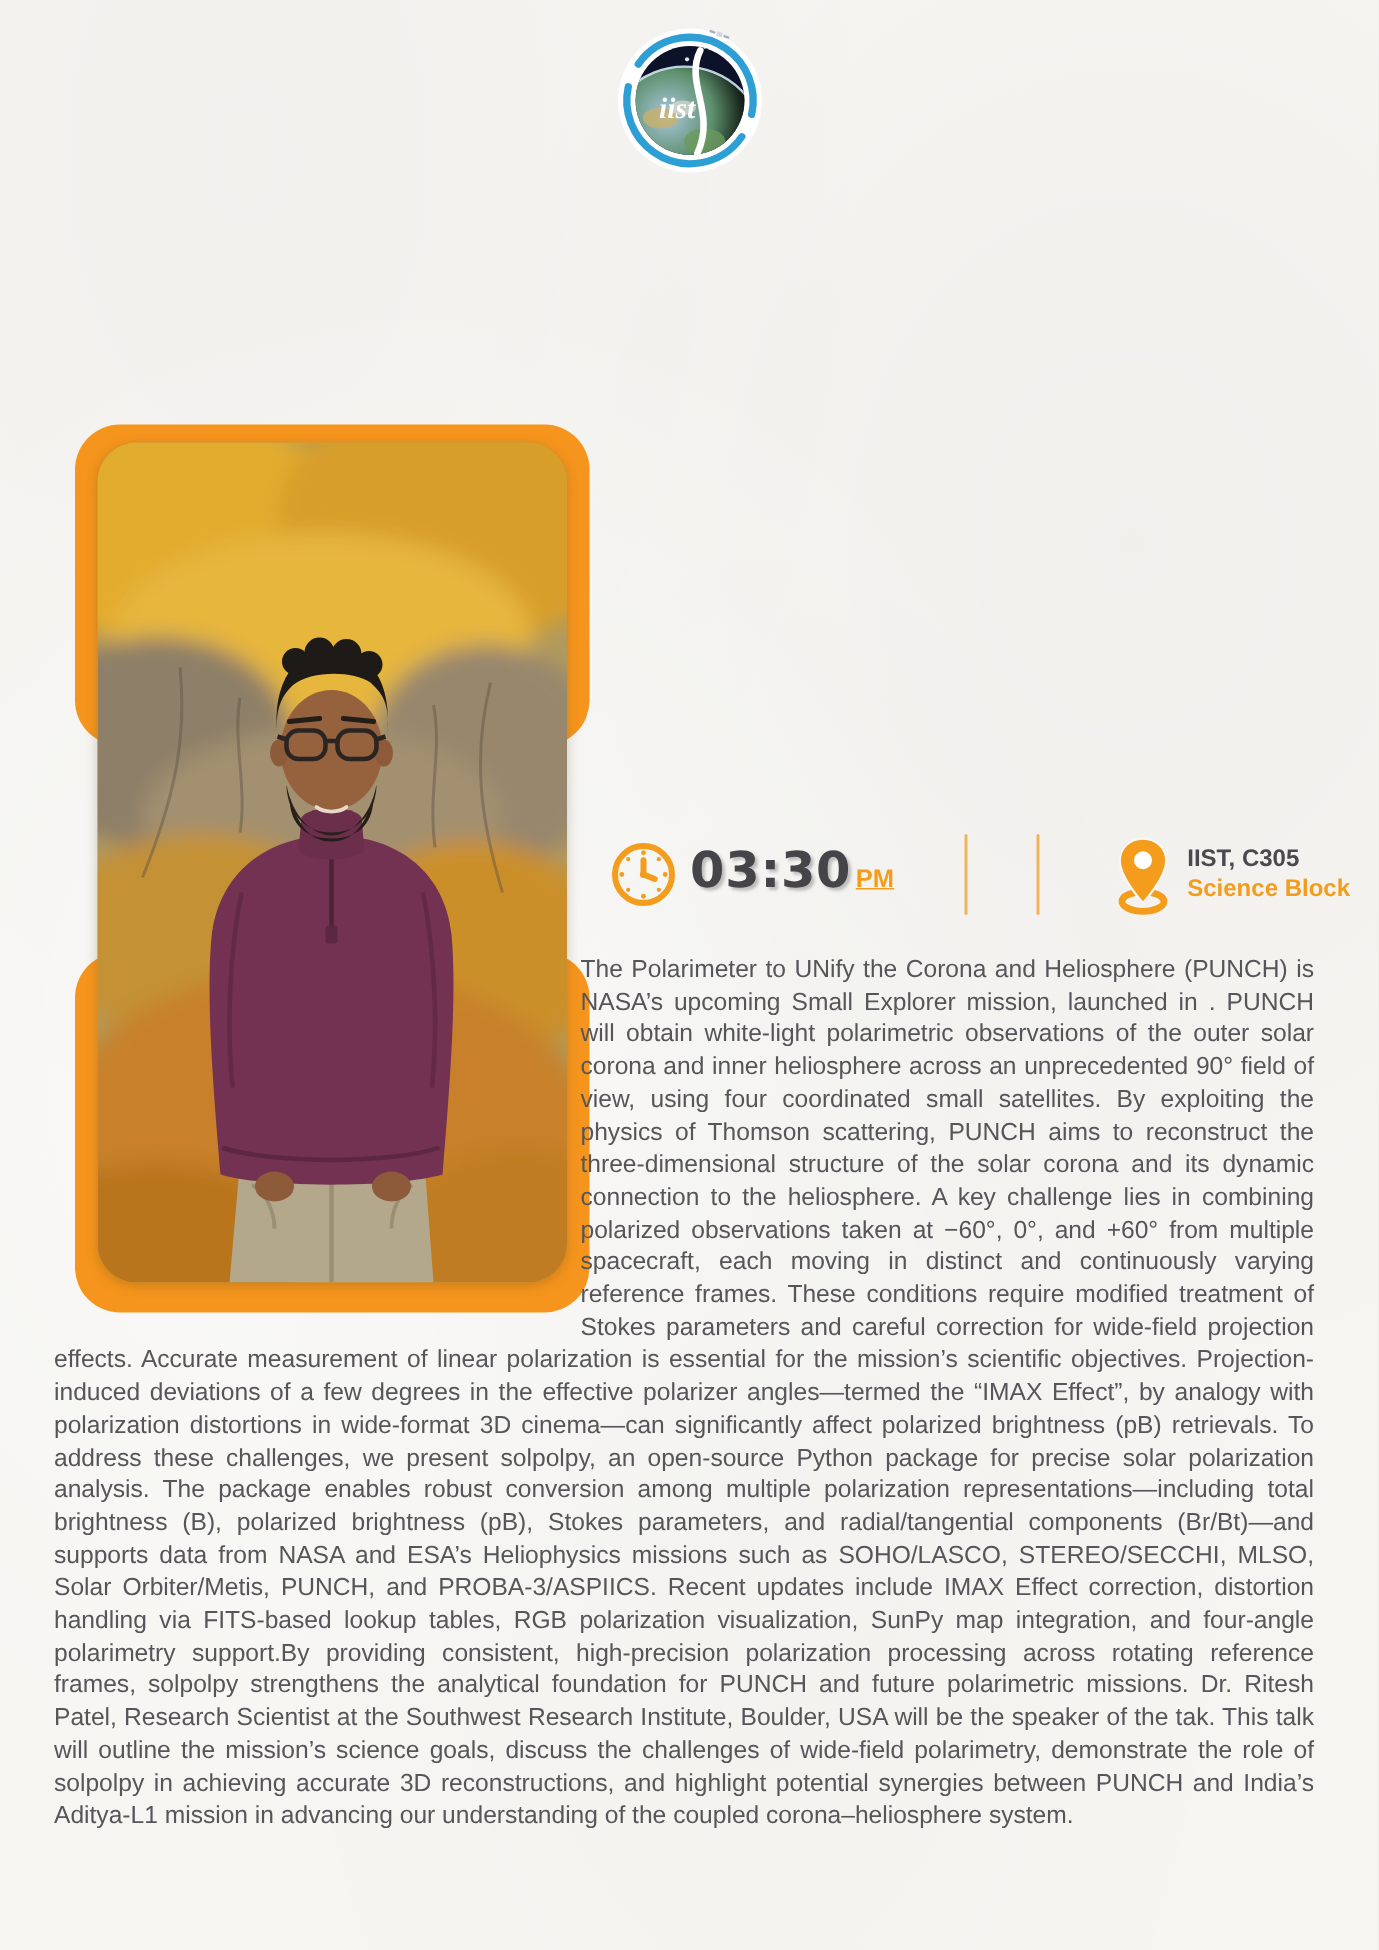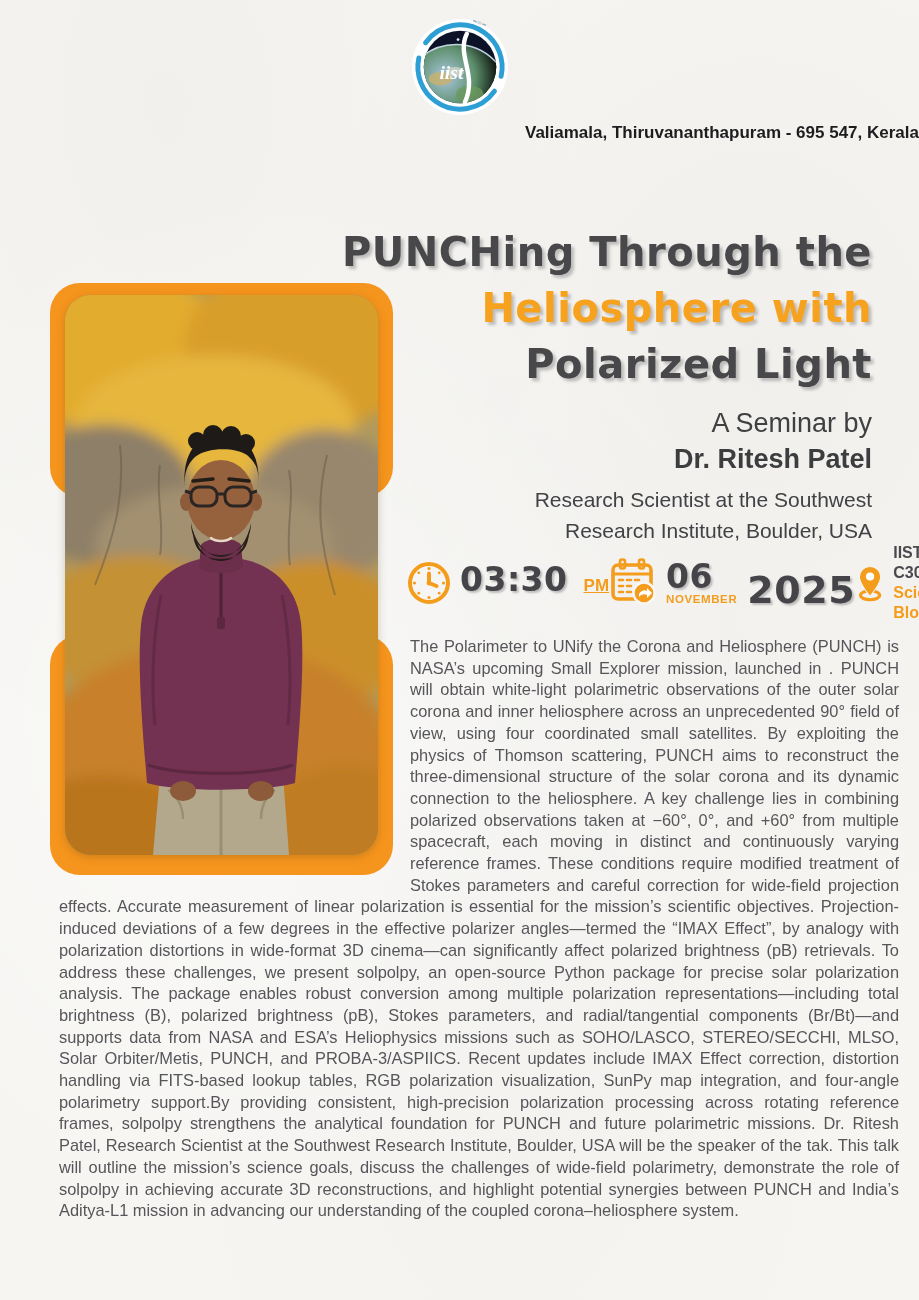--- a/index.html
+++ b/index.html
@@ -55,30 +55,30 @@
     position:absolute; top:551px; left:406px; width:494px; height:64px;
     display:flex; align-items:center; justify-content:space-between;
   }
   .dgroup{ display:flex; align-items:center; }
   .divider{ width:2px; height:54px; background:#f2b35f; border-radius:2px; }
   .big-num{
     font-family:"DejaVu Sans", sans-serif; font-weight:700; color:#454549;
     text-shadow:2px 2px 2px rgba(90,90,90,0.35); letter-spacing:0.5px;
   }
   .time-value{ font-size:33px; margin-left:8px; }
-  .meridiem{ font-size:17px; font-weight:700; color:#f49c1c; margin-left:16px;text-decoration:underline; }
+  .meridiem{ font-size:17px; font-weight:700; color:#f49c1c; margin-left:3px;text-decoration:underline; }
   .date-stack{ margin-left:7px; display:flex; flex-direction:column; align-items:flex-start; }
   .date-day{ font-size:33px; line-height:30px; }
   .date-month{ font-size:11.5px; font-weight:700; color:#f49c1c; letter-spacing:0.6px; margin-top:1px; }
   .date-year{ font-size:38px; margin-left:10px; margin-top:14px; line-height:34px; }
   .venue-stack{ margin-left:8px; display:flex; flex-direction:column; align-items:flex-start; }
   .venue-room{ font-size:16px; font-weight:700; color:#4a4a4e; line-height:20px; }
   .venue-building{ font-size:16px; font-weight:700; color:#f49c1c; line-height:20px; }
   
-  .abstract{ position:absolute; left:59px; top:636px; width:840px; }
+  .abstract{ position:absolute; left:36px; top:636px; width:840px; }
   .abstract-spacer{ float:left; width:351px; height:239px; }
   .abstract-text{
     font-size:16.4px; line-height:21.7px; color:#56565a;
     text-align:justify; font-weight:400;
   }
 </style>
 </head>
 <body>
 
 <div class="poster">
@@ -112,21 +112,20 @@
       </g>
       <circle cx="50" cy="50" r="43" fill="none" stroke="#2e9fd4" stroke-width="5" stroke-dasharray="118 17" stroke-linecap="round" transform="rotate(35 50 50)"></circle>
       <path d="M57,16 C46,38 68,58 55,86" fill="none" stroke="#ffffff" stroke-width="4.5" stroke-linecap="round"></path>
       <text x="29" y="62" font-family="Liberation Serif, serif" font-style="italic" font-weight="700" font-size="20" fill="#ffffff">iist</text>
       <g transform="translate(70,5) rotate(20)">
         <rect x="-2" y="-1.5" width="4" height="3" fill="#cfd8e0"></rect>
         <rect x="-7" y="-0.8" width="4" height="1.6" fill="#9fb3c4"></rect>
         <rect x="3" y="-0.8" width="4" height="1.6" fill="#9fb3c4"></rect>
       </g>
     </svg>
-    <div class="address">Valiamala, Thiruvananthapuram - 695 547, Kerala</div>
   </div>
 
   <div class="photo-assembly">
     <div class="frame top"></div>
     <div class="frame bottom"></div>
     <div class="photo">
       <svg viewBox="0 0 313 560" preserveAspectRatio="none">
         <defs>
             <filter id="ph-blur" x="-20%" y="-20%" width="140%" height="140%">
               <feGaussianBlur stdDeviation="7"></feGaussianBlur>
@@ -184,29 +183,20 @@
             <rect x="160" y="192" width="26" height="19" rx="8" fill="none" stroke="#2a2522" stroke-width="3"></rect>
             <path d="M152,199 L160,199" stroke="#2a2522" stroke-width="3"></path>
             <path d="M126,198 L120,196 M186,198 L192,196" stroke="#2a2522" stroke-width="3"></path>
           </g>
           <path d="M128,186 L148,184 M164,184 L184,186" stroke="#231d18" stroke-width="3.5" stroke-linecap="round"></path>
         </g>
       </svg>
     </div>
   </div>
 
-  <div class="right-col">
-    <div class="title-line">PUNCHing Through the</div>
-    <div class="title-line accent">Heliosphere with</div>
-    <div class="title-line">Polarized Light</div>
-    <div class="seminar-intro">A Seminar by</div>
-    <div class="speaker-name">Dr. Ritesh Patel</div>
-    <div class="affil">Research Scientist at the Southwest</div>
-    <div class="affil">Research Institute, Boulder, USA</div>
-  </div>
 
   <div class="details">
 
     <div class="dgroup" style="align-items:baseline;">
       <svg width="46" height="46" viewBox="0 0 46 46" style="align-self:center;">
         <circle cx="23" cy="23" r="19" fill="none" stroke="#f49c1c" stroke-width="4"></circle>
         <g fill="#f49c1c">
           <circle cx="23" cy="8.5" r="1.6"></circle>
             <circle cx="23" cy="37.5" r="1.6"></circle>
           <circle cx="8.5" cy="23" r="1.6"></circle>
@@ -219,40 +209,20 @@
         <path d="M23,23 L23,13.5" stroke="#f49c1c" stroke-width="4" stroke-linecap="round"></path>
         <path d="M23,23 L30.5,26" stroke="#f49c1c" stroke-width="4" stroke-linecap="round"></path>
         <circle cx="23" cy="23" r="2.4" fill="#f49c1c"></circle>
       </svg>
       <span class="big-num time-value">03:30</span>
       <span class="meridiem">PM</span>
     </div>
 
     <div class="divider"></div>
 
-    <div class="dgroup">
-      <svg width="50" height="52" viewBox="0 0 50 52">
-        <rect x="4" y="8" width="38" height="34" rx="5" fill="none" stroke="#f49c1c" stroke-width="3.6"></rect>
-        <path d="M4,17 L42,17" stroke="#f49c1c" stroke-width="3"></path>
-        <rect x="11" y="2.5" width="5" height="9" rx="2" fill="none" stroke="#f49c1c" stroke-width="2.6"></rect>
-        <rect x="30" y="2.5" width="5" height="9" rx="2" fill="none" stroke="#f49c1c" stroke-width="2.6"></rect>
-        <g stroke="#f49c1c" stroke-width="2.6" stroke-linecap="round">
-          <path d="M10,23 L14,23 M18,23 L22,23 M26,23 L30,23"></path>
-          <path d="M10,29 L14,29 M18,29 L22,29"></path>
-          <path d="M10,35 L14,35 M18,35 L22,35"></path>
-        </g>
-        <circle cx="35" cy="36" r="10.5" fill="#f49c1c" stroke="#f8f7f4" stroke-width="2.4"></circle>
-        <path d="M30,37 C32,33.5 36,32.5 38,34 L38,31 L43,36 L38,41 L38,38 C35,36.5 32,37.5 30,40 Z" fill="#ffffff"></path>
-      </svg>
-      <div class="date-stack">
-        <span class="big-num date-day">06</span>
-        <span class="date-month">NOVEMBER</span>
-      </div>
-      <span class="big-num date-year">2025</span>
-    </div>
 
     <div class="divider"></div>
 
     <div class="dgroup">
       <svg width="44" height="54" viewBox="0 0 44 54">
         <ellipse cx="22" cy="45" rx="14" ry="6.5" fill="none" stroke="#f49c1c" stroke-width="4.5"></ellipse>
         <path d="M22,3 C13,3 6.5,9.5 6.5,18 C6.5,29 22,46 22,46 C22,46 37.5,29 37.5,18 C37.5,9.5 31,3 22,3 Z" fill="#f49c1c" stroke="#f8f7f4" stroke-width="1.5"></path>
         <circle cx="22" cy="17.5" r="6" fill="#ffffff"></circle>
       </svg>
       <div class="venue-stack">

